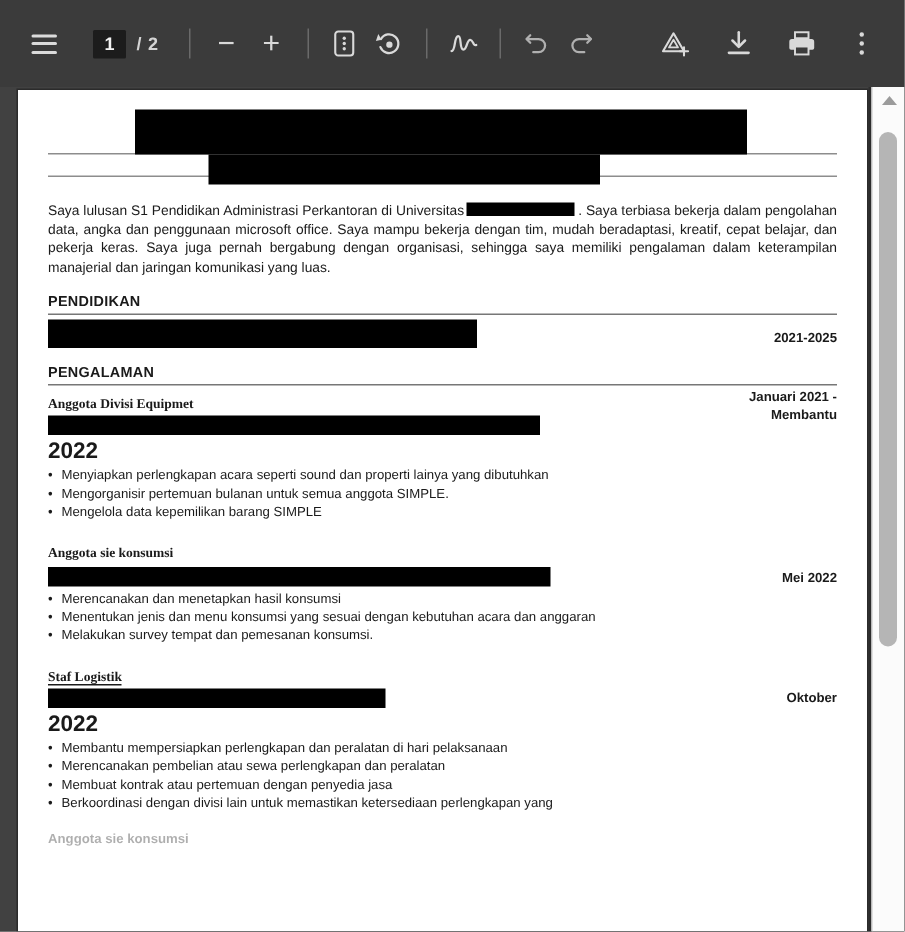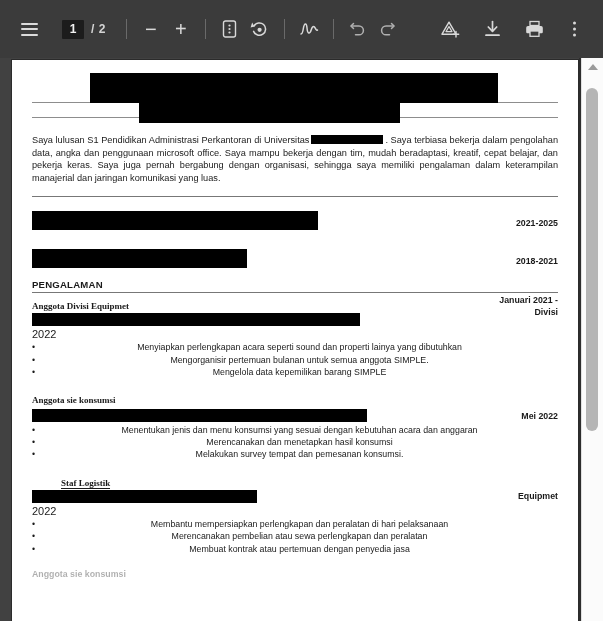--- a/index.html
+++ b/index.html
@@ -75,34 +75,34 @@
   .intro .inline-blk{
     display:inline-block;width:72px;height:9px;background:#000;
     vertical-align:-1px;margin:0 2px;
   }
 
   
   .sec{margin-top:12px;}
   .sec-title{font-size:9.6px;font-weight:700;letter-spacing:.2px;}
   .sec-rule{height:1px;background:#777;margin-top:2px;}
 
-  .edu-row{position:relative;height:24px;margin-top:14px;}
+  .edu-row{position:relative;height:24px;margin-top:3px;}
   .edu-blk{position:absolute;left:0;top:0;background:#000;height:19px;}
   .edu-date{position:absolute;right:0;top:7px;font-size:8.8px;font-weight:700;}
 
   
   .exp{margin-top:4px;}
   .exp-head{position:relative;min-height:11px;}
   .exp-title{font-size:9px;font-weight:700;display:inline-block;font-family:Liberation Serif, serif;}
-  .exp-title.underline{border-bottom:1px solid #1a1a1a;margin-left:29px;}
+  .exp-title.underline{border-bottom:1px solid #1a1a1a;}
   .exp-date{position:absolute;right:0;top:0;font-size:8.8px;font-weight:700;text-align:right;line-height:11.5px;}
   .exp-blkrow{position:relative;height:15px;}
   .exp-blk{position:absolute;left:0;top:0;background:#000;height:13px;}
-  .exp-date2{font-size:11px;font-weight:400;}
-  .bullets{margin:1px 0 0 0;padding:0;list-style:none;text-align:center;}
+  .exp-date2{font-size:15px;font-weight:700;}
+  .bullets{margin:1px 0 0 0;padding:0;list-style:none;}
   .bullets li{font-size:8.8px;line-height:12.4px;padding-left:9px;position:relative;}
   .bullets li:before{content:"\2022";position:absolute;left:0;top:0;}
   .tail{font-size:8.8px;line-height:12.4px;}
 
   .clip-row{position:relative;height:16px;overflow:hidden;opacity:.35;}
   .clip-txt{font-size:8.8px;font-weight:700;}
 
   
   .vscroll{
     position:absolute;right:0;top:58px;width:21px;height:563px;
@@ -255,42 +255,39 @@
         <div class="hdr">
           <div class="rule r1"></div>
           <div class="rule r2"></div>
           <div class="blk b1"></div>
           <div class="blk b2"></div>
         </div>
 
         <p class="intro"><span>Saya lulusan S1 Pendidikan Administrasi Perkantoran di Universitas</span><span class="inline-blk"></span><span>. Saya terbiasa  bekerja dalam pengolahan data, angka dan penggunaan microsoft office. Saya mampu bekerja dengan tim, mudah beradaptasi, kreatif, cepat belajar, dan pekerja keras. Saya juga pernah bergabung dengan organisasi, sehingga saya memiliki pengalaman dalam keterampilan manajerial dan jaringan komunikasi yang luas.</span></p>
 
         <div class="sec">
+          <div class="sec-title">PENDIDIKAN</div>
           <div class="sec-rule"></div>
 
           <div class="edu-row">
             <div class="edu-blk" style="width:286px;"></div>
             <div class="edu-date">2021-2025</div>
-          </div>
-          <div class="edu-row">
-            <div class="edu-blk" style="width:215px;"></div>
-            <div class="edu-date">2018-2021</div>
           </div>
         </div>
 
         <div class="sec" style="margin-top:6px;">
           <div class="sec-title">PENGALAMAN</div>
           <div class="sec-rule"></div>
 
           <div class="exp" style="margin-top:2px;">
             <div class="exp-head">
               <span class="exp-title">Anggota Divisi Equipmet</span>
               <span class="exp-date">
                 <span>Januari 2021 -</span><br>
-                <span>Divisi</span>
+                <span>Membantu</span>
               </span>
             </div>
             <div class="exp-blkrow">
               <div class="exp-blk" style="width:328px;"></div>
             </div>
             <div class="exp-date2">2022</div>
             <ul class="bullets">
               <li>Menyiapkan perlengkapan acara seperti sound dan properti lainya yang dibutuhkan</li>
               <li>Mengorganisir pertemuan bulanan untuk semua anggota SIMPLE.</li>
               <li>Mengelola data kepemilikan barang SIMPLE</li>
@@ -299,39 +296,40 @@
 
           <div class="exp" style="margin-top:10px;">
             <div class="exp-head">
               <span class="exp-title">Anggota sie konsumsi</span>
             </div>
             <div class="exp-blkrow" style="height:16px;">
               <div class="exp-blk" style="width:335px;top:2px;"></div>
               <span class="exp-date" style="top:4px;">Mei 2022</span>
             </div>
             <ul class="bullets">
+              <li>Merencanakan dan menetapkan hasil konsumsi</li>
               <li>Menentukan jenis dan menu konsumsi yang sesuai dengan kebutuhan acara dan anggaran</li>
-              <li>Merencanakan dan menetapkan hasil konsumsi</li>
               <li>Melakukan survey tempat dan pemesanan konsumsi.</li>
             </ul>
           </div>
 
           <div class="exp" style="margin-top:11px;">
             <div class="exp-head">
               <span class="exp-title underline">Staf Logistik</span>
             </div>
             <div class="exp-blkrow">
               <div class="exp-blk" style="width:225px;"></div>
-              <span class="exp-date" style="top:1px;">Equipmet</span>
+              <span class="exp-date" style="top:1px;">Oktober</span>
             </div>
             <div class="exp-date2">2022</div>
             <ul class="bullets">
               <li>Membantu mempersiapkan perlengkapan  dan peralatan di hari pelaksanaan</li>
               <li>Merencanakan pembelian atau sewa perlengkapan dan peralatan</li>
               <li>Membuat kontrak atau pertemuan dengan penyedia jasa</li>
+              <li>Berkoordinasi dengan divisi lain untuk memastikan ketersediaan perlengkapan yang</li>
             </ul>
           </div>
 
           <div class="clip-row" style="margin-top:8px;">
             <span class="clip-txt">Anggota sie konsumsi</span>
           </div>
         </div>
 
       </div>
     </div>

